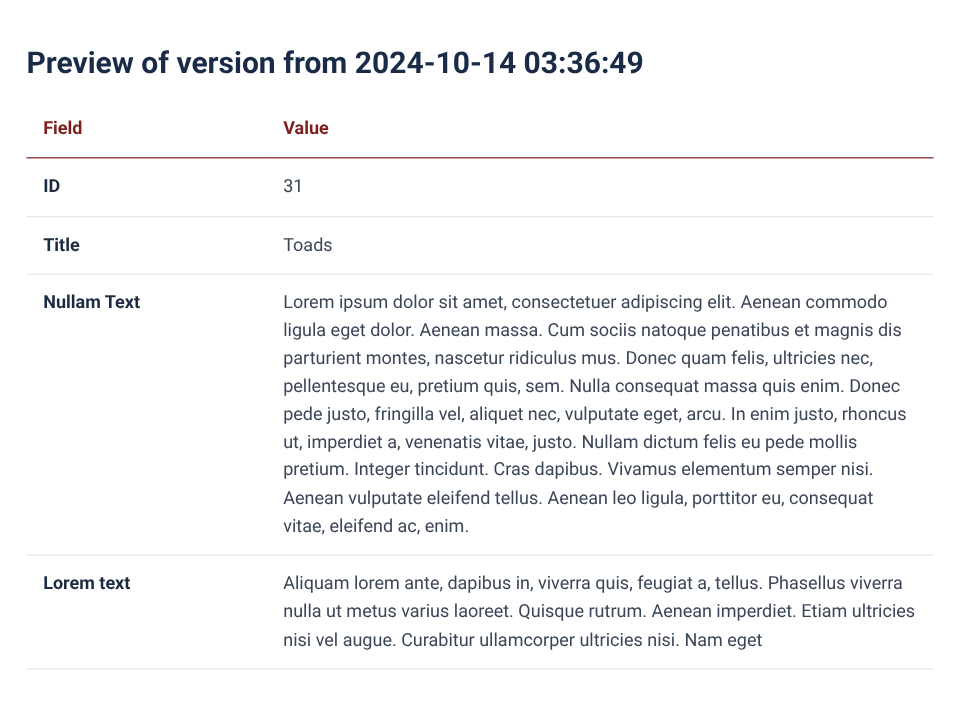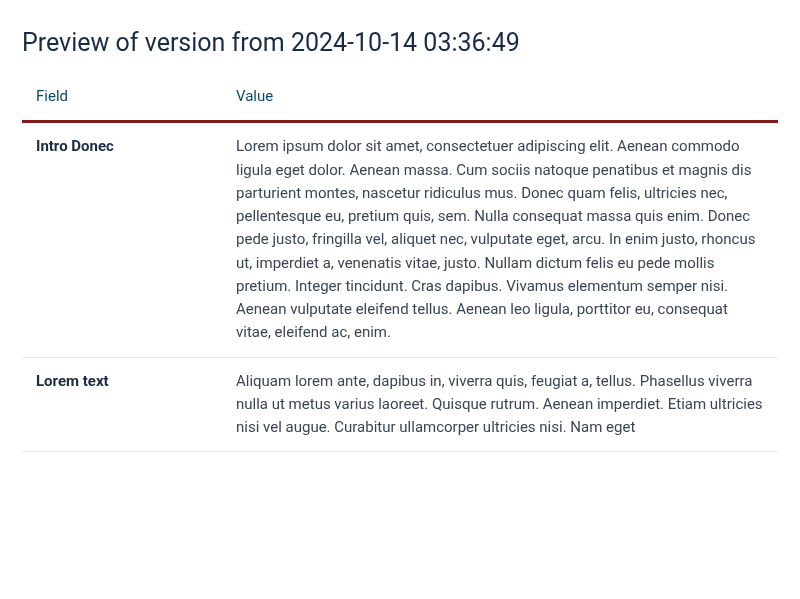--- a/index.html
+++ b/index.html
@@ -9,42 +9,42 @@
     color: #323e52;
     width: 800px;
     height: 599px;
     overflow: hidden;
   }
   .container {
     padding: 0 22px;
   }
   h1.page-title {
     font-size: 25px;
-    font-weight: 400;
+    font-weight: 700;
     color: #1a2b48;
-    padding-top: 28px;
+    padding-top: 39px;
     padding-bottom: 16px;
   }
   table.preview-table {
     width: 100%;
     border-collapse: collapse;
   }
   table.preview-table th,
   table.preview-table td {
     text-align: left;
     vertical-align: top;
     padding: 12px 14px;
     border-bottom: 1px solid #e6e7e9;
     font-size: 15px;
     line-height: 1.55;
   }
   table.preview-table thead th {
-    font-weight: 400;
-    color: #0c4a6e;
-    border-bottom: 3px solid #7f1d1d;
+    font-weight: 700;
+    color: #7f1d1d;
+    border-bottom: 1px solid #7f1d1d;
   }
   table.preview-table tbody th {
     font-weight: 700;
     color: #1c2b42;
     width: 200px;
   }
   table.preview-table tbody td {
     color: #3a4556;
     font-weight: 400;
   }
@@ -57,21 +57,29 @@
 
   <table class="preview-table">
     <thead>
       <tr>
         <th>Field</th>
         <th>Value</th>
       </tr>
     </thead>
     <tbody>
       <tr>
-        <th>Intro Donec</th>
+        <th>ID</th>
+        <td>31</td>
+      </tr>
+      <tr>
+        <th>Title</th>
+        <td>Toads</td>
+      </tr>
+      <tr>
+        <th>Nullam Text</th>
         <td>Lorem ipsum dolor sit amet, consectetuer adipiscing elit. Aenean commodo ligula eget dolor. Aenean massa. Cum sociis natoque penatibus et magnis dis parturient montes, nascetur ridiculus mus. Donec quam felis, ultricies nec, pellentesque eu, pretium quis, sem. Nulla consequat massa quis enim. Donec pede justo, fringilla vel, aliquet nec, vulputate eget, arcu. In enim justo, rhoncus ut, imperdiet a, venenatis vitae, justo. Nullam dictum felis eu pede mollis pretium. Integer tincidunt. Cras dapibus. Vivamus elementum semper nisi. Aenean vulputate eleifend tellus. Aenean leo ligula, porttitor eu, consequat vitae, eleifend ac, enim.</td>
       </tr>
       <tr>
         <th>Lorem text</th>
         <td>Aliquam lorem ante, dapibus in, viverra quis, feugiat a, tellus. Phasellus viverra nulla ut metus varius laoreet. Quisque rutrum. Aenean imperdiet. Etiam ultricies nisi vel augue. Curabitur ullamcorper ultricies nisi. Nam eget</td>
       </tr>
     </tbody>
   </table>
 </div>
 

